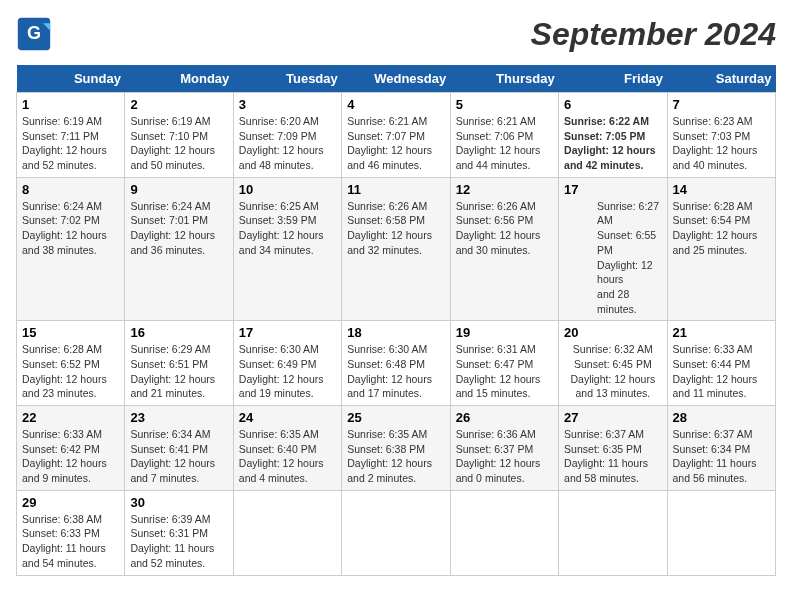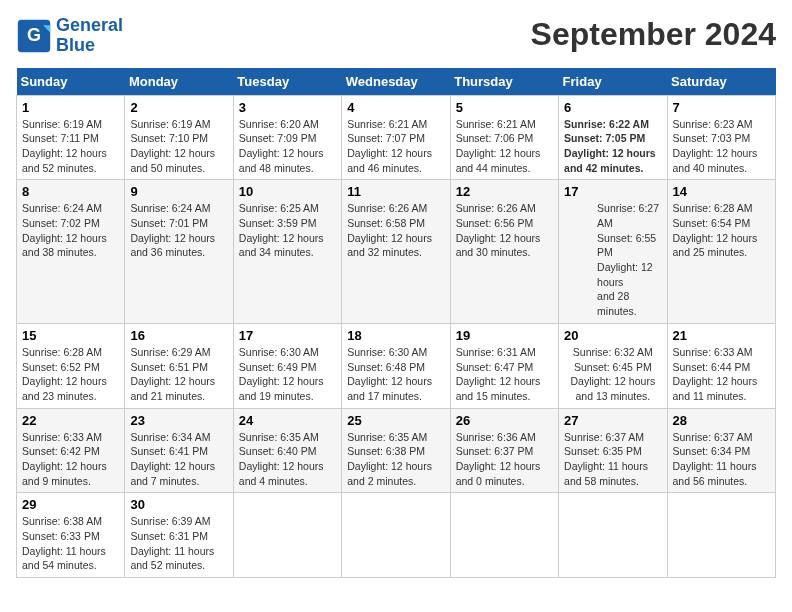--- a/index.html
+++ b/index.html
@@ -29,40 +29,41 @@
     }
     .logo-text span {
       color: #1a5fa8;
     }
     .logo-icon {
       width: 36px;
       height: 36px;
     }
     .title-block {
       text-align: center;
+      font-style: italic;
     }
     .month-title {
       font-size: 32px;
       font-weight: bold;
       color: #333;
     }
     .location {
       font-size: 15px;
       color: #555;
     }
     table {
       width: 100%;
       border-collapse: collapse;
       font-size: 11px;
     }
     th {
       background: #1a5fa8;
       color: #fff;
       padding: 6px 4px;
-      text-align: left;
+      text-align: right;
       font-size: 13px;
       font-weight: bold;
     }
     td {
       border: 1px solid #ccc;
       vertical-align: top;
       padding: 4px 5px;
       width: 108px;
       min-height: 80px;
       background: #fff;
@@ -94,24 +95,20 @@
 </head>
 <body>
 
 <div class="header">
   <div class="logo">
     <svg class="logo-icon" viewBox="0 0 40 40">
       <rect x="2" y="2" width="36" height="36" rx="4" fill="#1a5fa8"></rect>
       <text x="20" y="26" text-anchor="middle" fill="white" font-size="20" font-weight="bold" font-family="Arial">G</text>
       <polygon points="30,8 38,8 38,16" fill="#4fc3f7"></polygon>
     </svg>
-    <div class="logo-text">
-      <span>General</span><br>
-      <span style="color:#1a5fa8">Blue</span>
-    </div>
   </div>
   <div class="title-block">
     <div class="month-title">September 2024</div>
   </div>
 </div>
 
 <table>
   <thead>
     <tr>
     <th>Sunday</th>

